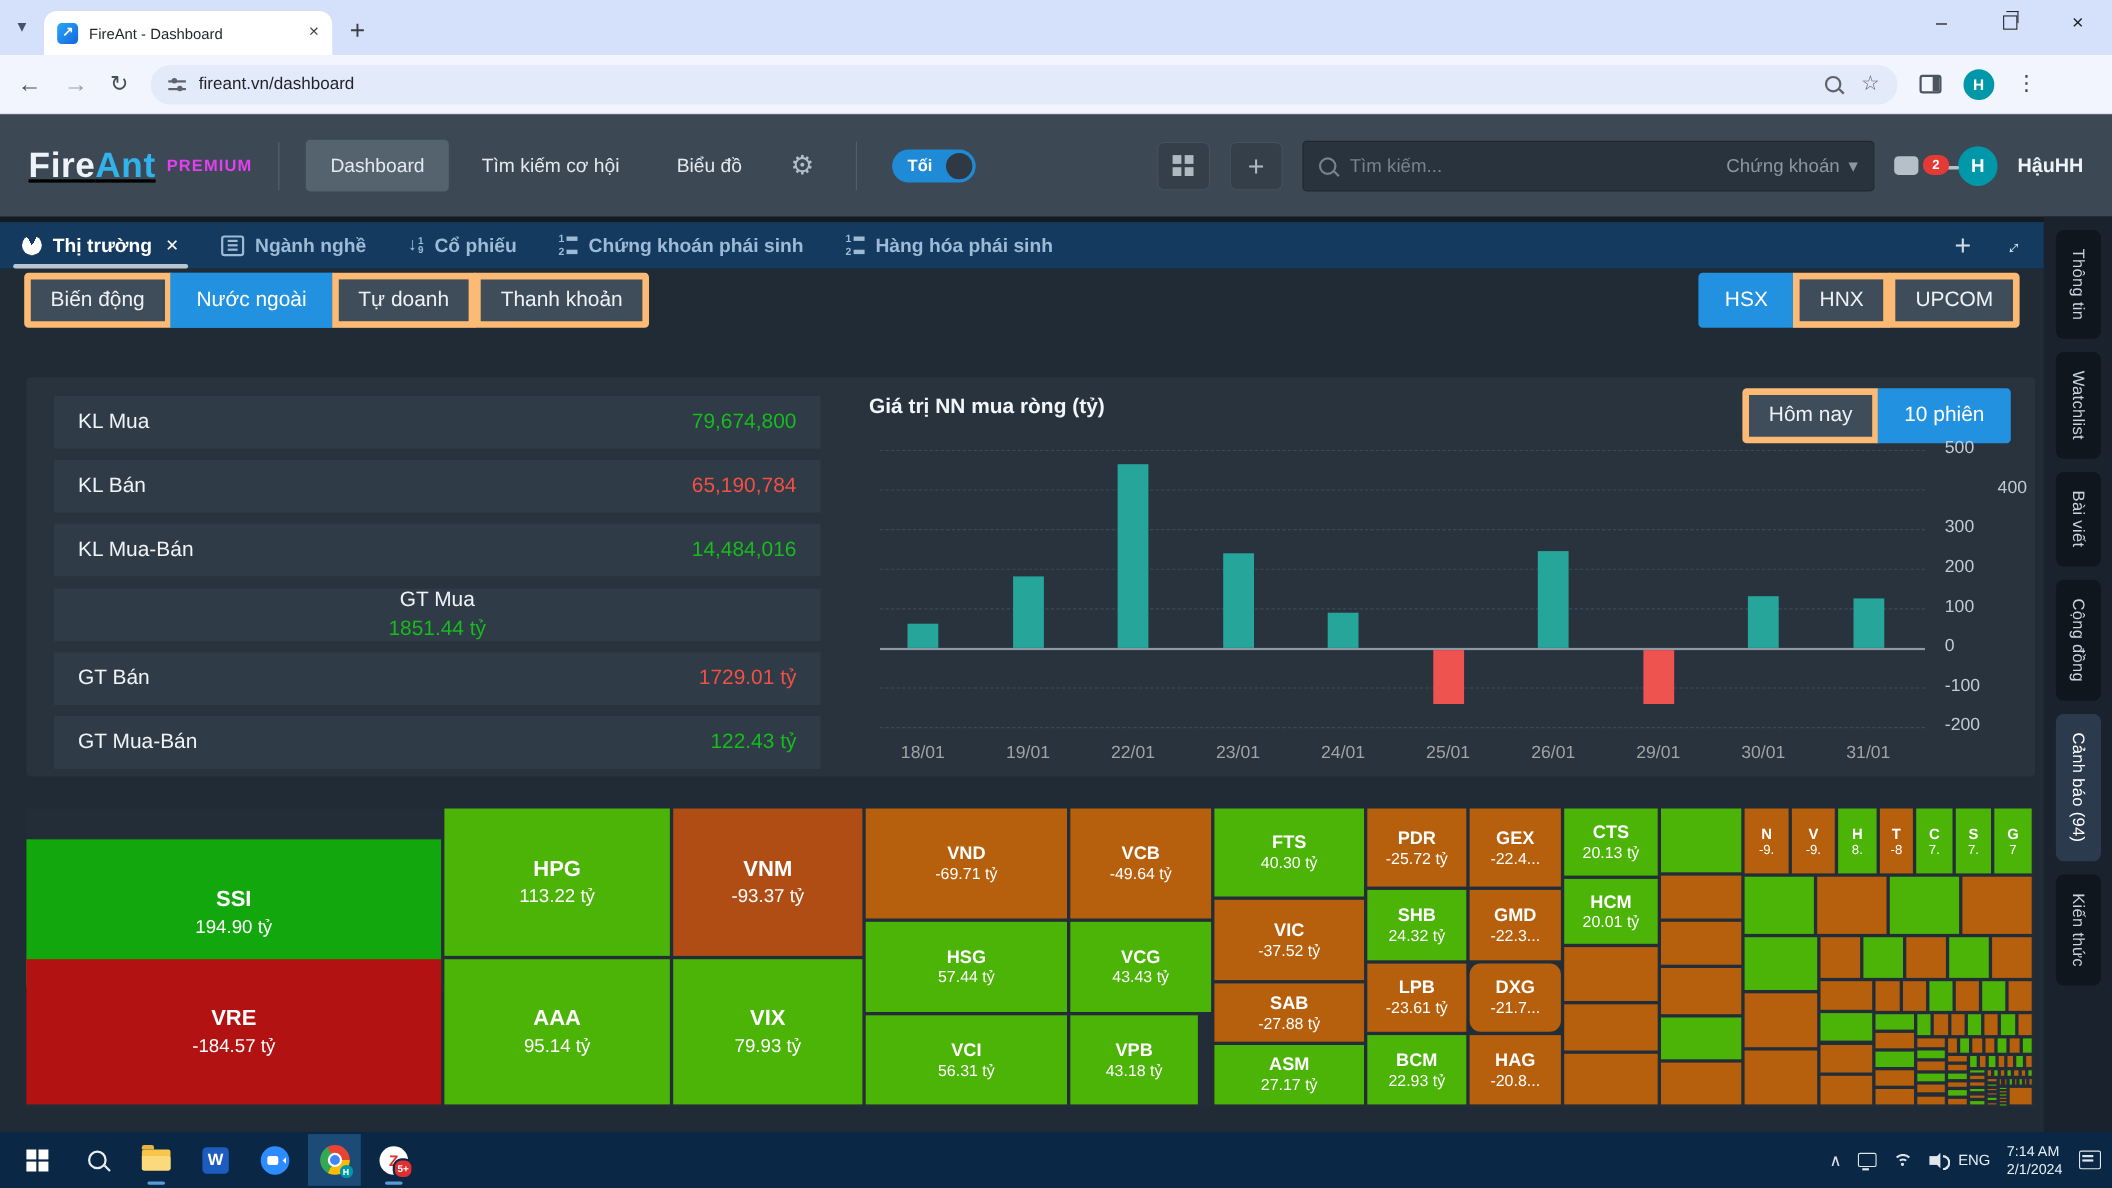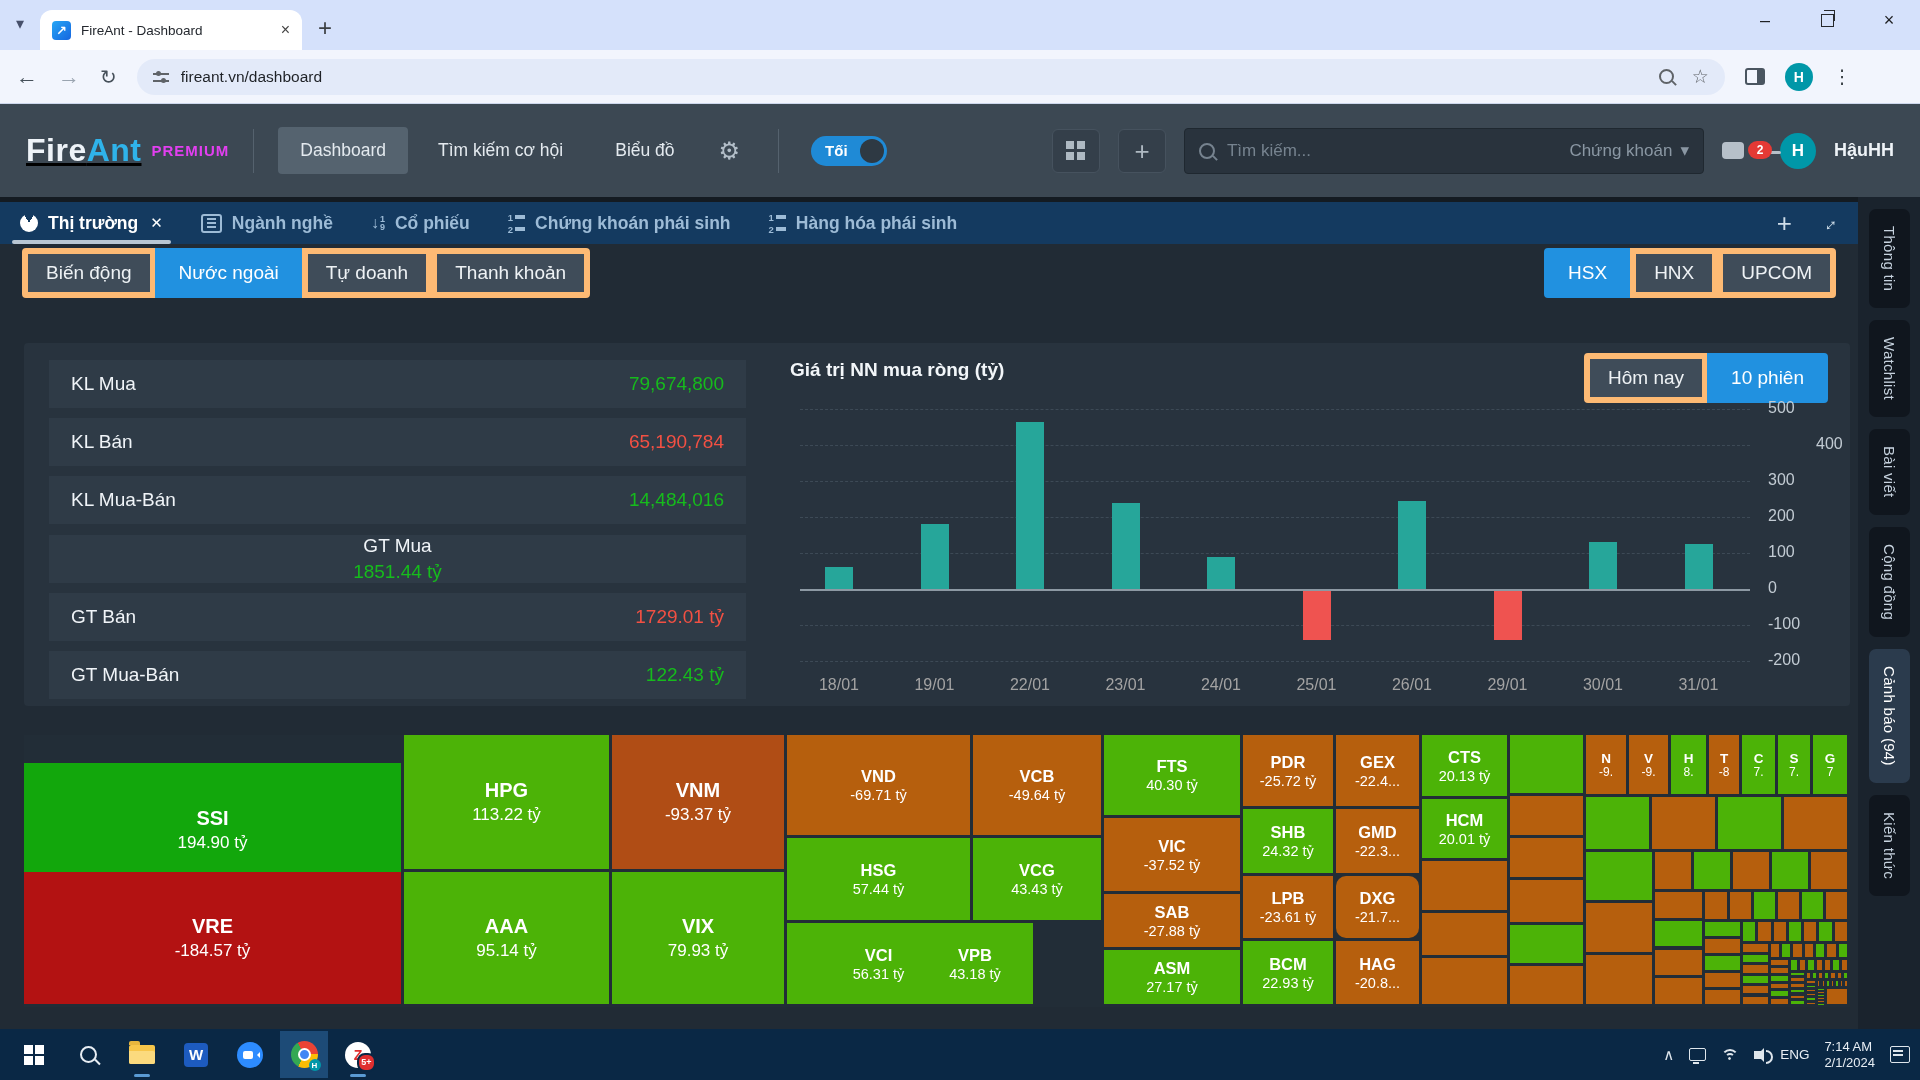--- a/index.html
+++ b/index.html
@@ -441,21 +441,21 @@
         <div class="v">56.31 tỷ</div>
       </div>
       <div class="tm tm-med c-o" style="left: 949px; top: 0px; width: 128px; height: 100px;">
         <div class="t">VCB</div>
         <div class="v">-49.64 tỷ</div>
       </div>
       <div class="tm tm-med c-g2" style="left: 949px; top: 103px; width: 128px; height: 82px;">
         <div class="t">VCG</div>
         <div class="v">43.43 tỷ</div>
       </div>
-      <div class="tm tm-med c-g2" style="left: 893px; top: 188px; width: 116px; height: 81px;">
+      <div class="tm tm-med c-g2" style="left: 949px; top: 188px; width: 116px; height: 81px;">
         <div class="t">VPB</div>
         <div class="v">43.18 tỷ</div>
       </div>
       <div class="tm tm-med c-g2" style="left: 1080px; top: 0px; width: 136px; height: 80px;">
         <div class="t">FTS</div>
         <div class="v">40.30 tỷ</div>
       </div>
       <div class="tm tm-med c-o" style="left: 1080px; top: 83px; width: 136px; height: 73px;">
         <div class="t">VIC</div>
         <div class="v">-37.52 tỷ</div>

